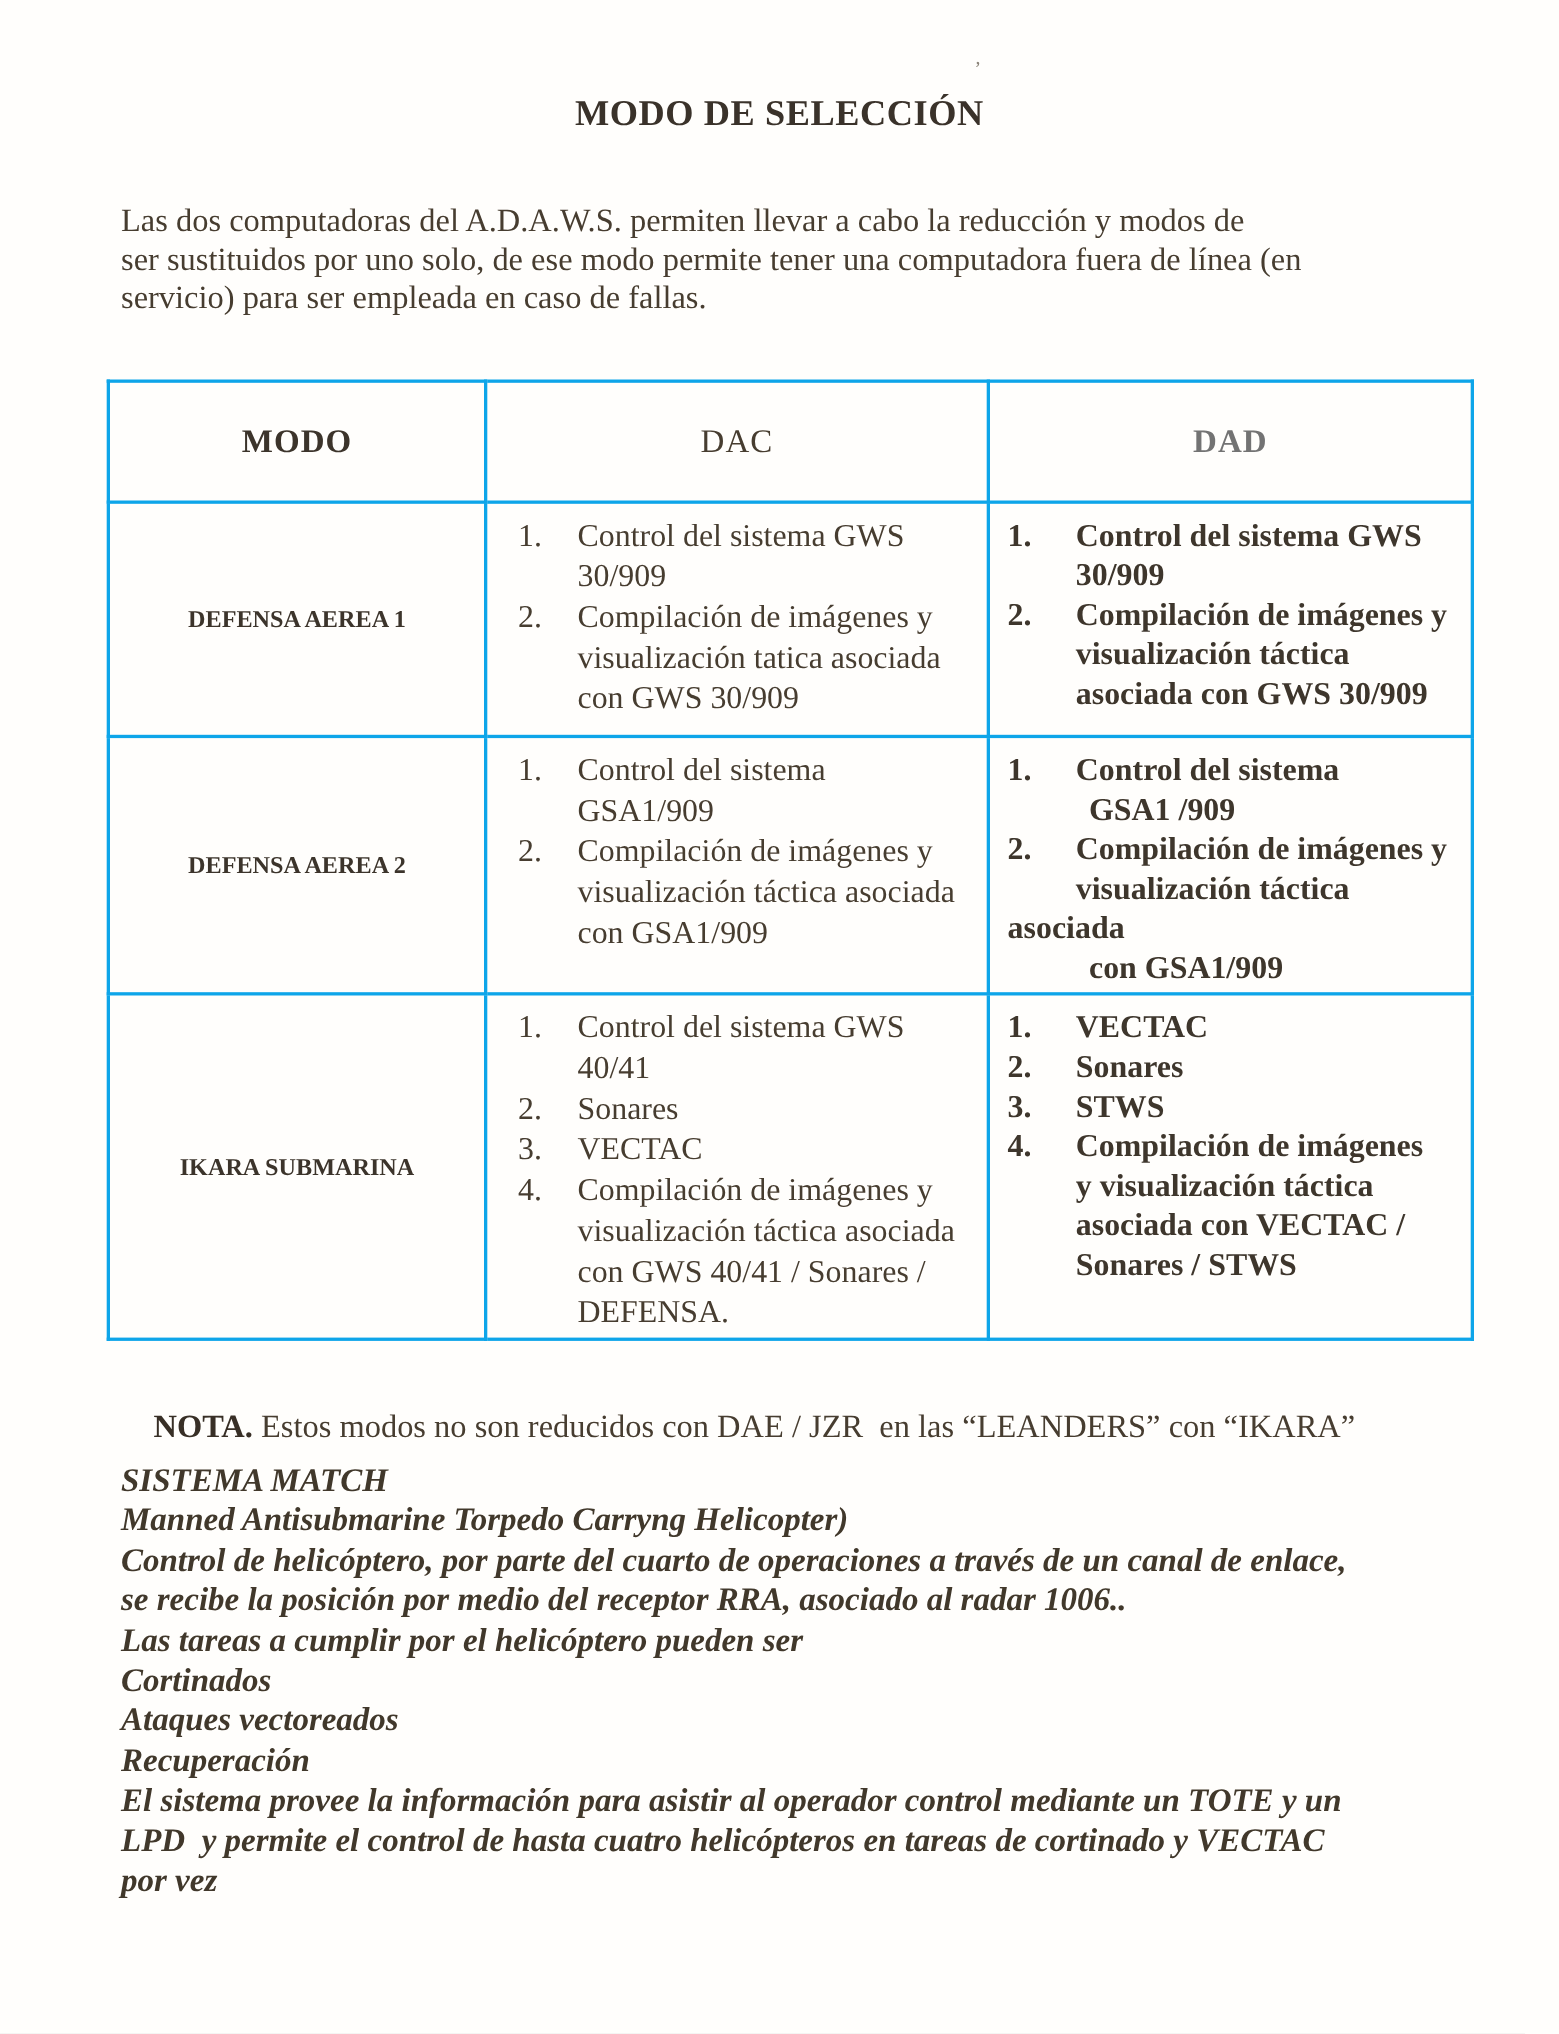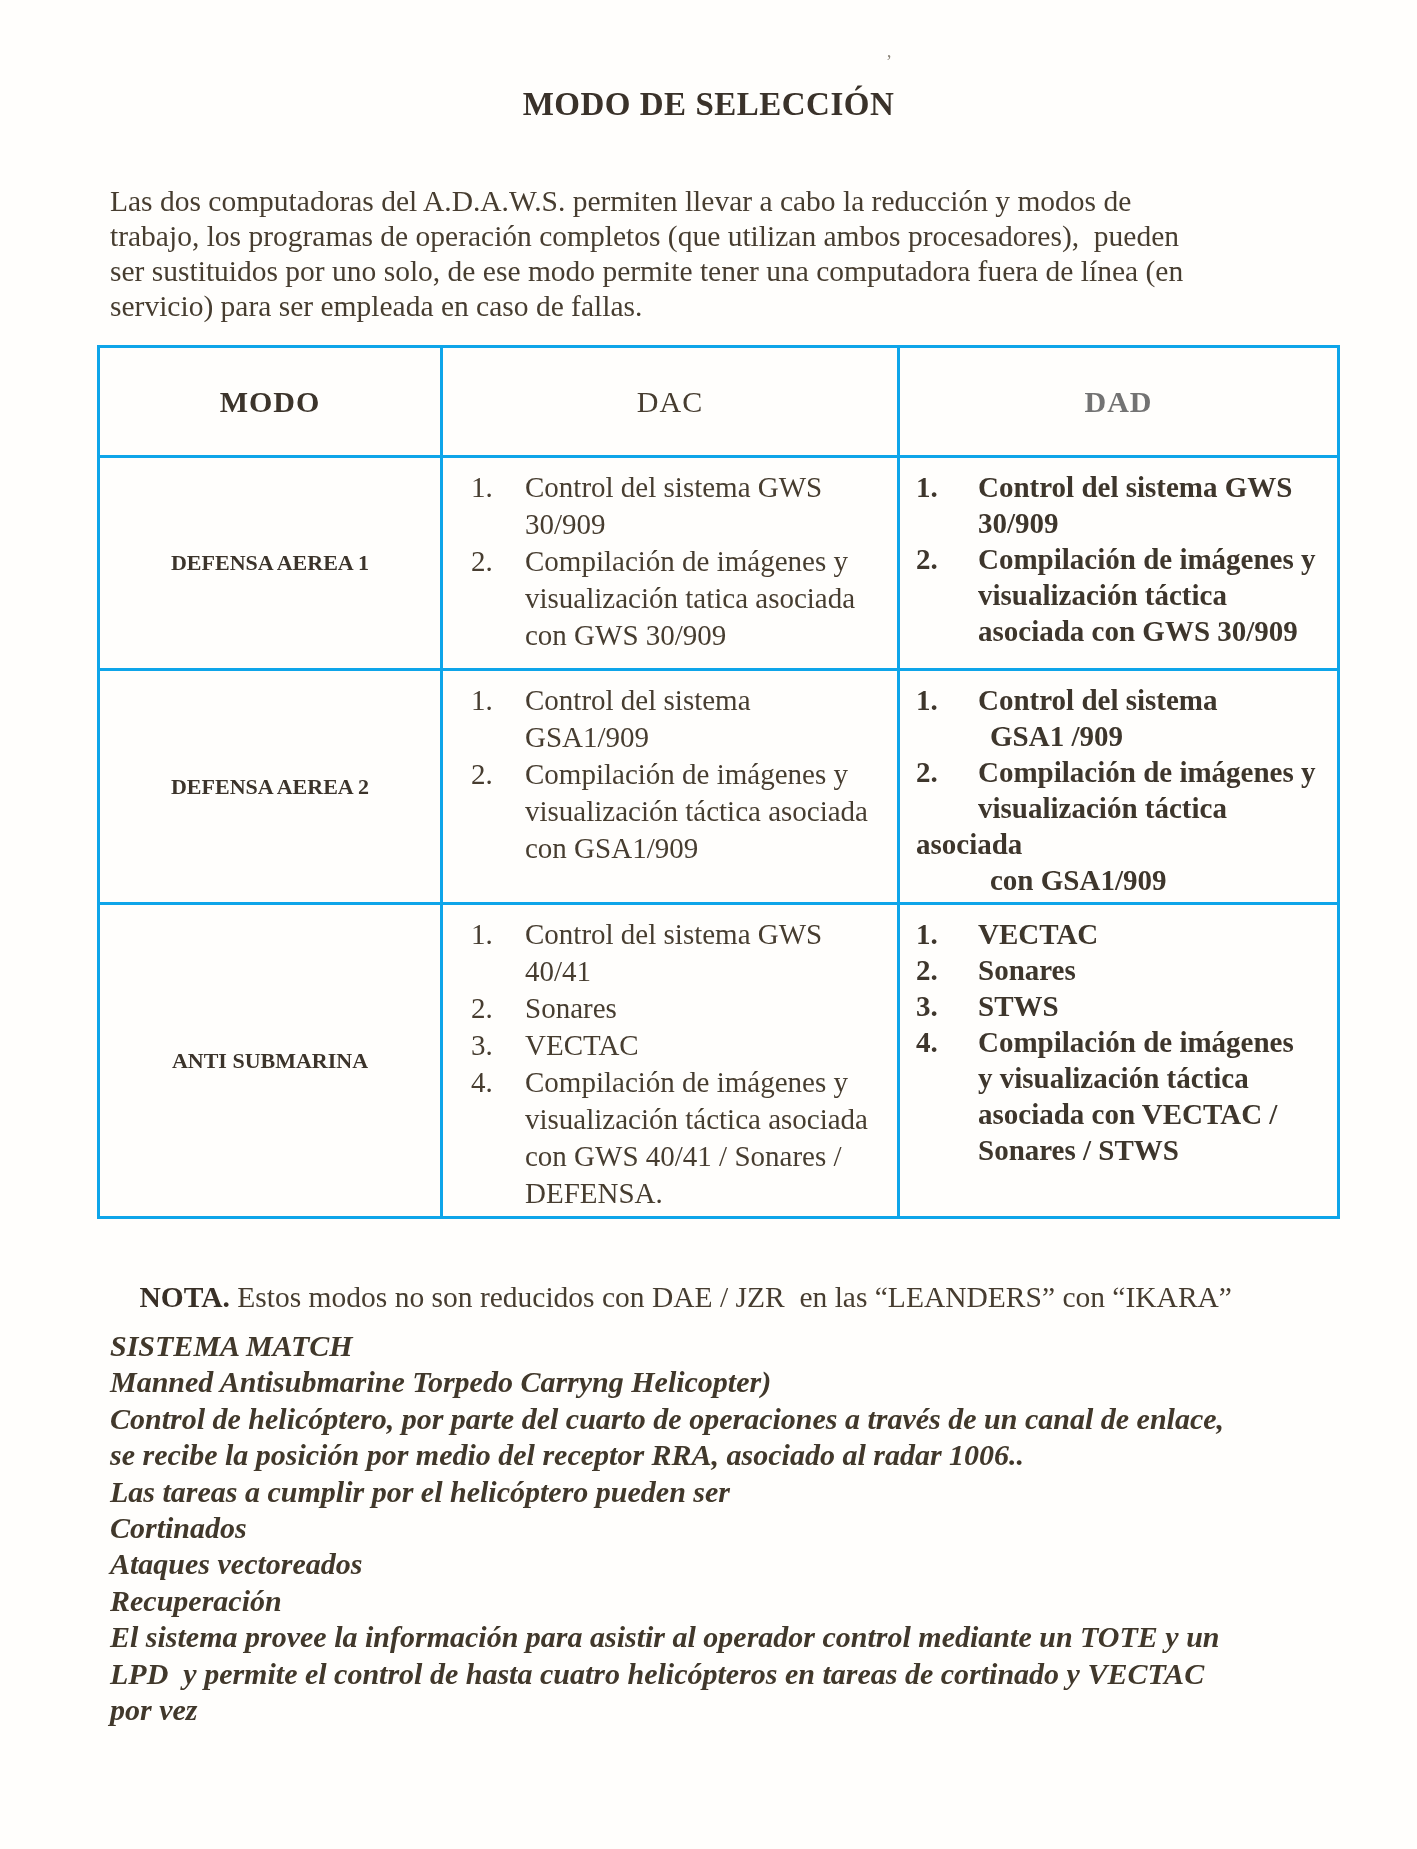--- a/index.html
+++ b/index.html
@@ -72,21 +72,21 @@
 </style>
 </head>
 <body>
 
 <div class="page">
 
   <div class="speck">’</div>
 
   <div class="doc-title">MODO DE SELECCIÓN</div>
 
-  <div class="intro"><div>Las dos computadoras del A.D.A.W.S. permiten llevar a cabo la reducción y modos de</div><div>trabajo, los programas de operación completos (que utilizan ambos procesadores),  pueden</div><div>ser sustituidos por uno solo, de ese modo permite tener una computadora fuera de línea (en</div><div>servicio) para ser empleada en caso de fallas.</div></div>
+  <div class="intro"><div>Las dos computadoras del A.D.A.W.S. permiten llevar a cabo la reducción y modos de</div><div>ser sustituidos por uno solo, de ese modo permite tener una computadora fuera de línea (en</div><div>servicio) para ser empleada en caso de fallas.</div></div>
 
   <table class="modes">
     <colgroup>
       <col style="width:343px">
         <col style="width:457px">
         <col style="width:440px">
     </colgroup>
     <thead>
       <tr>
         <th class="h-modo">MODO</th>
@@ -124,21 +124,21 @@
           <td class="list-cell dad-cell">
             <div class="cline"><span class="num">1.</span><span>Control del sistema</span></div>
             <div class="cline i3"><span>GSA1 /909</span></div>
             <div class="cline"><span class="num">2.</span><span>Compilación de imágenes y</span></div>
             <div class="cline i2"><span>visualización táctica</span></div>
             <div class="cline i0"><span>asociada</span></div>
             <div class="cline i3"><span>con GSA1/909</span></div>
           </td>
         </tr>
         <tr>
-          <td class="mode-cell">ANTI SUBMARINA</td>
+          <td class="mode-cell">IKARA SUBMARINA</td>
           <td class="list-cell dac-cell">
             <div class="cline"><span class="num">1.</span><span>Control del sistema GWS</span></div>
             <div class="cline i2"><span>40/41</span></div>
             <div class="cline"><span class="num">2.</span><span>Sonares</span></div>
             <div class="cline"><span class="num">3.</span><span>VECTAC</span></div>
             <div class="cline"><span class="num">4.</span><span>Compilación de imágenes y</span></div>
             <div class="cline i2"><span>visualización táctica asociada</span></div>
             <div class="cline i2"><span>con GWS 40/41 / Sonares /</span></div>
             <div class="cline i2"><span>DEFENSA.</span></div>
           </td>

